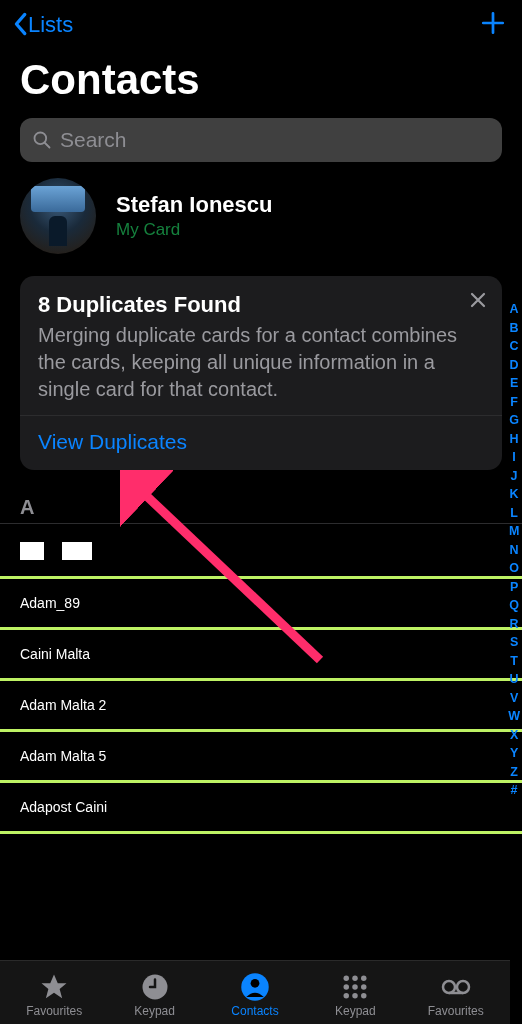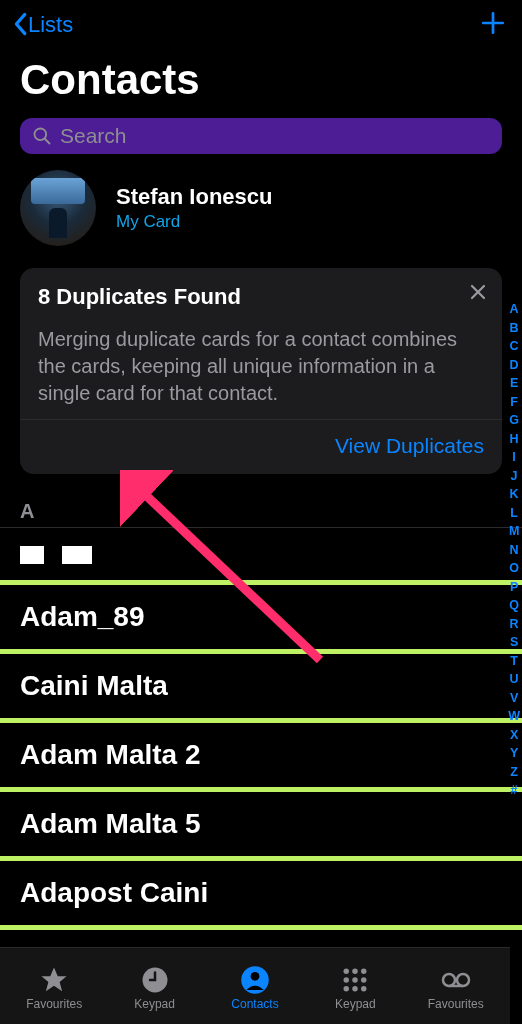--- a/index.html
+++ b/index.html
@@ -27,23 +27,23 @@
     .back-btn svg { width: 16px; height: 24px; }
     .add-btn { color: #0a84ff; }
     .add-btn svg { width: 26px; height: 26px; }
     .title {
       font-size: 42px;
       font-weight: 700;
       padding: 8px 20px 14px 20px;
     }
     .search-bar {
       margin: 0 20px;
-      background: #4c1d95;
+      background: #404040;
       border-radius: 12px;
-      height: 36px;
+      height: 44px;
       display: flex;
       align-items: center;
       padding: 0 12px;
       color: #8e8e93;
       font-size: 21px;
     }
     .search-bar svg { width: 20px; height: 20px; margin-right: 8px; fill: #8e8e93; }
     .me-card {
       display: flex;
       align-items: center;
@@ -72,57 +72,56 @@
       content: "";
       position: absolute;
       bottom: 10%;
       left: 38%;
       width: 18px;
       height: 30px;
       background: #0a1a2a;
       border-radius: 6px 6px 0 0;
     }
     .me-name { font-size: 22px; font-weight: 600; }
-    .me-sub { font-size: 17px; color: #0ea5e9; margin-top: 2px; }
+    .me-sub { font-size: 17px; color: #15803d; margin-top: 2px; }
     .dup-card {
       margin: 6px 20px 0 20px;
       background: #1c1c1e;
       border-radius: 14px;
       padding: 16px 18px 0 18px;
       position: relative;
     }
-    .dup-title { font-size: 22px; font-weight: 600; margin-bottom: 16px; }
+    .dup-title { font-size: 22px; font-weight: 600; margin-bottom: 4px; }
     .dup-text { font-size: 20px; color: #9a9a9f; line-height: 1.35; margin-bottom: 12px; }
     .dup-close {
       position: absolute;
       top: 14px;
       right: 14px;
       color: #9a9a9f;
       font-size: 22px;
       line-height: 1;
     }
     .dup-sep { height: 1px; background: #2c2c2e; margin: 0 -18px; }
     .dup-link {
       color: #0a84ff;
       font-size: 21px;
       padding: 14px 0 16px 0;
-      text-align: right;
     }
     .section-header {
       padding: 26px 20px 4px 20px;
       color: #8e8e93;
       font-size: 20px;
       font-weight: 600;
       border-bottom: 1px solid #2c2c2e;
     }
     .contact-row {
       padding: 16px 20px;
-      border-bottom: 5px solid #bef264;
-      font-size: 28px;
-      font-weight: 700;
+      border-bottom: 3px solid #bef264;
+      font-size: 14px;
+      font-weight: 400;
     }
     .contact-row.redacted { display: flex; gap: 18px; padding: 18px 20px 16px 20px; }
     .redacted-block { background: #fff; height: 18px; }
     .redacted-block.a { width: 24px; }
     .redacted-block.b { width: 30px; }
     .index-bar {
       position: absolute;
       right: 2px;
       top: 300px;
       display: flex;
@@ -131,21 +130,21 @@
       color: #0a84ff;
       font-size: 12.5px;
       font-weight: 600;
       line-height: 1.48;
     }
     .tab-bar {
       position: absolute;
       bottom: 0;
       left: 0;
       right: 12px;
-      height: 77px;
+      height: 64px;
       background: #151515;
       display: flex;
       justify-content: space-around;
       align-items: center;
       padding: 4px 4px 0 4px;
       border-top: 1px solid #2a2a2a;
     }
     .tab {
       display: flex;
       flex-direction: column;

